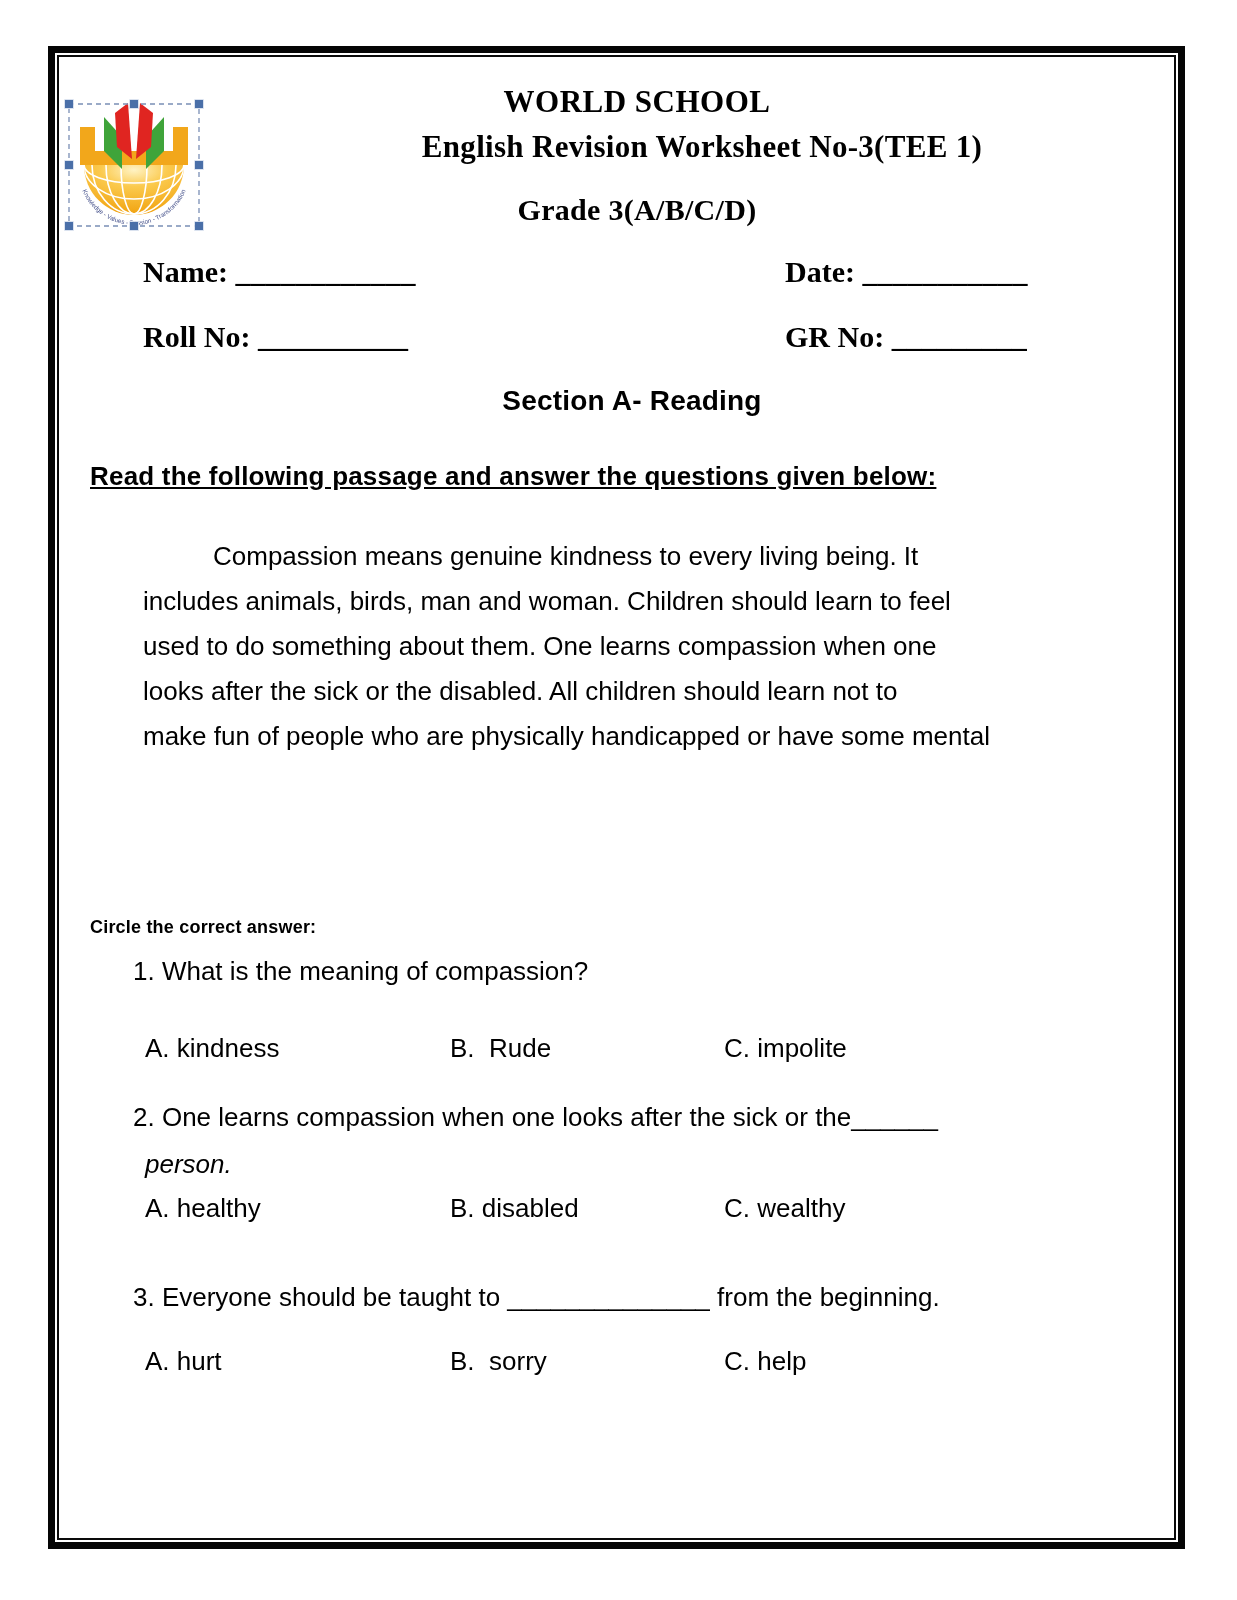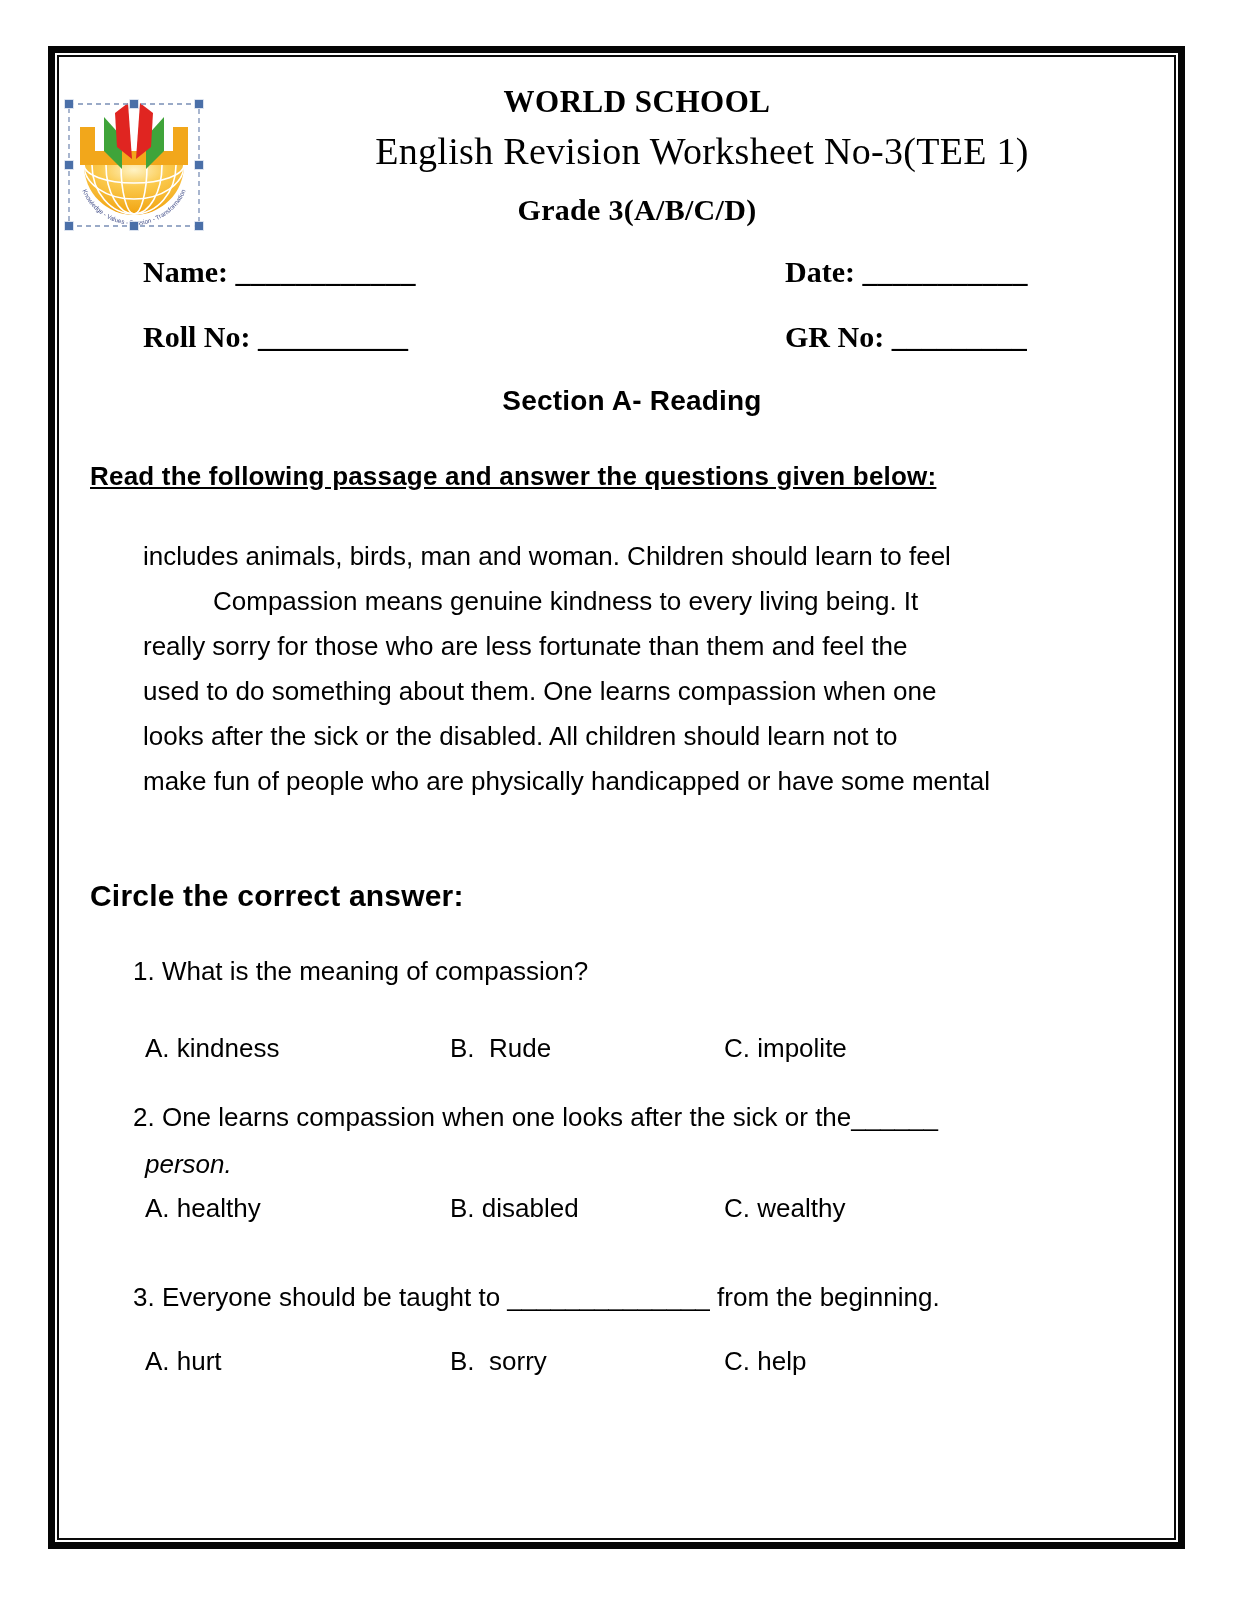--- a/index.html
+++ b/index.html
@@ -17,41 +17,41 @@
   }
   .page-border-inner{
     position:absolute;inset:2px;border:2px solid #0a0a0a;
   }
 
   .abs{position:absolute;}
   .centered{transform:translateX(-50%);white-space:nowrap;}
 
   
   .school-name{top:84px;left:637px;font-weight:bold;font-size:31px;letter-spacing:.5px;}
-  .worksheet-title{top:129px;left:702px;font-weight:normal;font-size:38px;letter-spacing:.3px;}
+  .worksheet-title{top:129px;left:702px;font-weight:bold;font-size:31px;letter-spacing:.3px;}
   .grade-line{top:193px;left:637px;font-weight:bold;font-size:30px;letter-spacing:.3px;}
 
   
   .field-label{font-weight:bold;font-size:30px;white-space:pre;}
   .name-group{top:255px;left:143px;}
   .date-group{top:255px;left:785px;}
   .roll-group{top:320px;left:143px;}
   .gr-group{top:320px;left:785px;}
 
   
   .section-title{top:385px;left:632px;font-weight:bold;font-size:28px;letter-spacing:.2px;}
   .read-instruction{top:461px;left:90px;font-weight:bold;font-size:26px;letter-spacing:.2px;white-space:nowrap;text-decoration:underline;}
 
   
   .passage{top:534px;left:143px;width:940px;font-size:26px;line-height:45px;}
   .passage-line{white-space:nowrap;}
   .passage-line.indent{text-indent:70px;}
 
   
-  .circle-instruction{top:879px;left:90px;font-weight:bold;font-size:30px;letter-spacing:.2px;white-space:nowrap;}
+  .circle-instruction{top:917px;left:90px;font-weight:bold;font-size:18px;letter-spacing:.2px;white-space:nowrap;}
   .question{font-size:26px;white-space:pre;margin-left:43px;}
   .q1{top:956px;left:90px;}
   .q2l1{top:1102px;left:90px;}
   .q2l2{top:1149px;left:102px;font-style:italic;}
   .q3{top:1282px;left:90px;}
   .options-row{position:absolute;left:0;width:1144px;height:40px;}
   .opts1{top:1033px;}
   .opts2{top:1193px;}
   .opts3{top:1346px;}
   .opt{position:absolute;font-size:26px;white-space:pre;}
@@ -142,23 +142,22 @@
   <span class="field-label serif">Roll No: </span><span class="field-label serif">__________</span>
 </div>
 <div class="abs gr-group serif">
   <span class="field-label serif">GR No: </span><span class="field-label serif">_________</span>
 </div>
 
 <div class="abs centered section-title">Section A- Reading</div>
 <div class="abs read-instruction">Read the following passage and answer the questions given below:</div>
 
 <div class="abs passage">
+  <div class="passage-line indent">Compassion means genuine kindness to every living being. It</div>
   <div class="passage-line">includes animals, birds, man and woman. Children should learn to feel</div>
-  <div class="passage-line indent">Compassion means genuine kindness to every living being. It</div>
-  <div class="passage-line">really sorry for those who are less fortunate than them and feel the</div>
   <div class="passage-line">used to do something about them. One learns compassion when one</div>
   <div class="passage-line">looks after the sick or the disabled. All children should learn not to</div>
   <div class="passage-line">make fun of people who are physically handicapped or have some mental</div>
 </div>
 
 <div class="abs circle-instruction">Circle the correct answer:</div>
 
 <div class="abs question q1">1. What is the meaning of compassion?</div>
 <div class="options-row opts1">
   <span class="opt opt-a">A. kindness</span>

